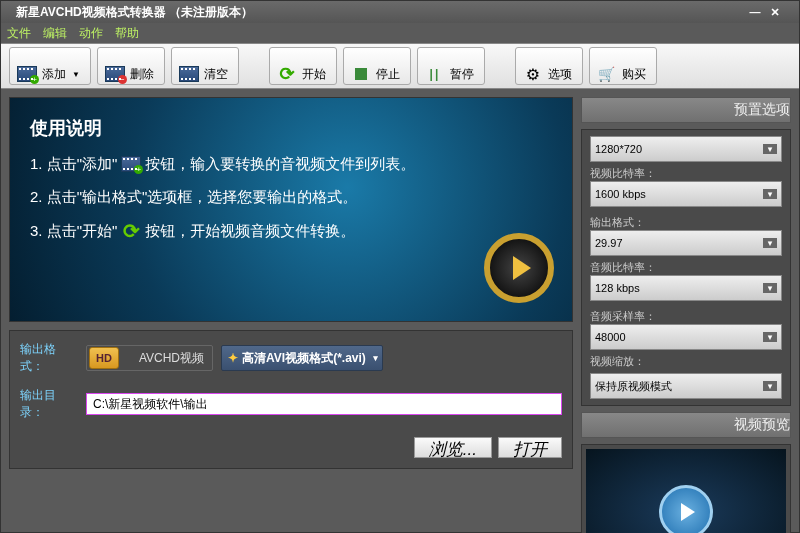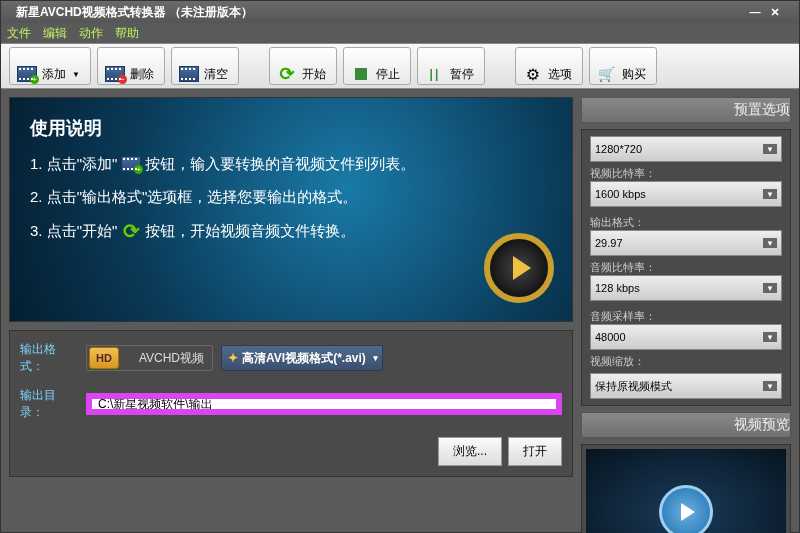--- a/index.html
+++ b/index.html
@@ -22,22 +22,22 @@
 .inline-icon { width: 24px; height: 20px; display: inline-flex; align-items: center; justify-content: center; }
 .big-play { position: absolute; right: 18px; bottom: 18px; width: 70px; height: 70px; border-radius: 50%; background: radial-gradient(#444, #000); border: 6px solid #c9a030; display: flex; align-items: center; justify-content: center; }
 .big-play::after { content: ""; border-left: 18px solid #f0c040; border-top: 12px solid transparent; border-bottom: 12px solid transparent; margin-left: 5px; }
 .bottom-panel { background: #4a4a4a; border: 1px solid #333; padding: 10px; display: flex; flex-direction: column; gap: 12px; }
 .row { display: flex; align-items: center; gap: 8px; }
 .row .lbl { color: #7dd3fc; font-size: 12px; width: 58px; }
 .hd-chip { background: linear-gradient(#f0c050, #d89820); border: 1px solid #a07010; border-radius: 3px; padding: 4px 6px; font-size: 11px; font-weight: bold; color: #523; }
 .fmt-text { color: #ddd; font-size: 12px; padding: 0 8px 0 2px; border: 1px solid #666; height: 26px; display: flex; align-items: center; border-radius: 2px; }
 .fmt-sel { background: linear-gradient(#50688a, #3a5070); border: 1px solid #2a3a50; border-radius: 2px; height: 26px; display: flex; align-items: center; padding: 0 16px 0 6px; color: #fff; font-size: 12px; font-weight: bold; gap: 4px; cursor: pointer; position: relative; }
 .fmt-sel::after { content: "▾"; position: absolute; right: 4px; font-size: 9px; }
-.path-input { flex: 1; height: 22px; background: #fff; border: 6px solid #d946ef; font-size: 12px; padding: 0 6px; }
-.sbtn { height: 29px; padding: 0 14px; background: linear-gradient(#fafafa, #ddd); border: 1px solid #999; font-size: 12px; cursor: pointer; }
+.path-input { flex: 1; height: 22px; background: #fff; border: 1px solid #d946ef; font-size: 12px; padding: 0 6px; }
+.sbtn { height: 21px; padding: 0 14px; background: linear-gradient(#fafafa, #ddd); border: 1px solid #999; font-size: 17px; cursor: pointer; font-style: italic; }
 .btn-row { display: flex; justify-content: flex-end; gap: 6px; margin-top: 4px; }
 .right { width: 210px; display: flex; flex-direction: column; gap: 6px; }
 .panel-title { background: linear-gradient(#888, #707070); color: #eee; font-size: 14px; text-align: right; padding: 3px 0; border: 1px solid #555; }
 .preset { background: #4a4a4a; border: 1px solid #333; padding: 6px 8px; display: flex; flex-direction: column; gap: 4px; }
 .preset .plbl { color: #ccc; font-size: 11px; }
 .psel { width: 100%; height: 20px; background: linear-gradient(#eee, #ccc); border: 1px solid #888; font-size: 11px; padding: 12px 4px; cursor: pointer; display: flex; align-items: center; position: relative; }
 .psel::after { content: "▾"; position: absolute; right: 4px; font-size: 9px; background: #666; color: #fff; width: 14px; text-align: center; }
 .prow { display: flex; gap: 8px; flex-direction: column; }
 .prow > div { flex: 1; }
 .vprev { background: #4a4a4a; border: 1px solid #333; padding: 4px; }

